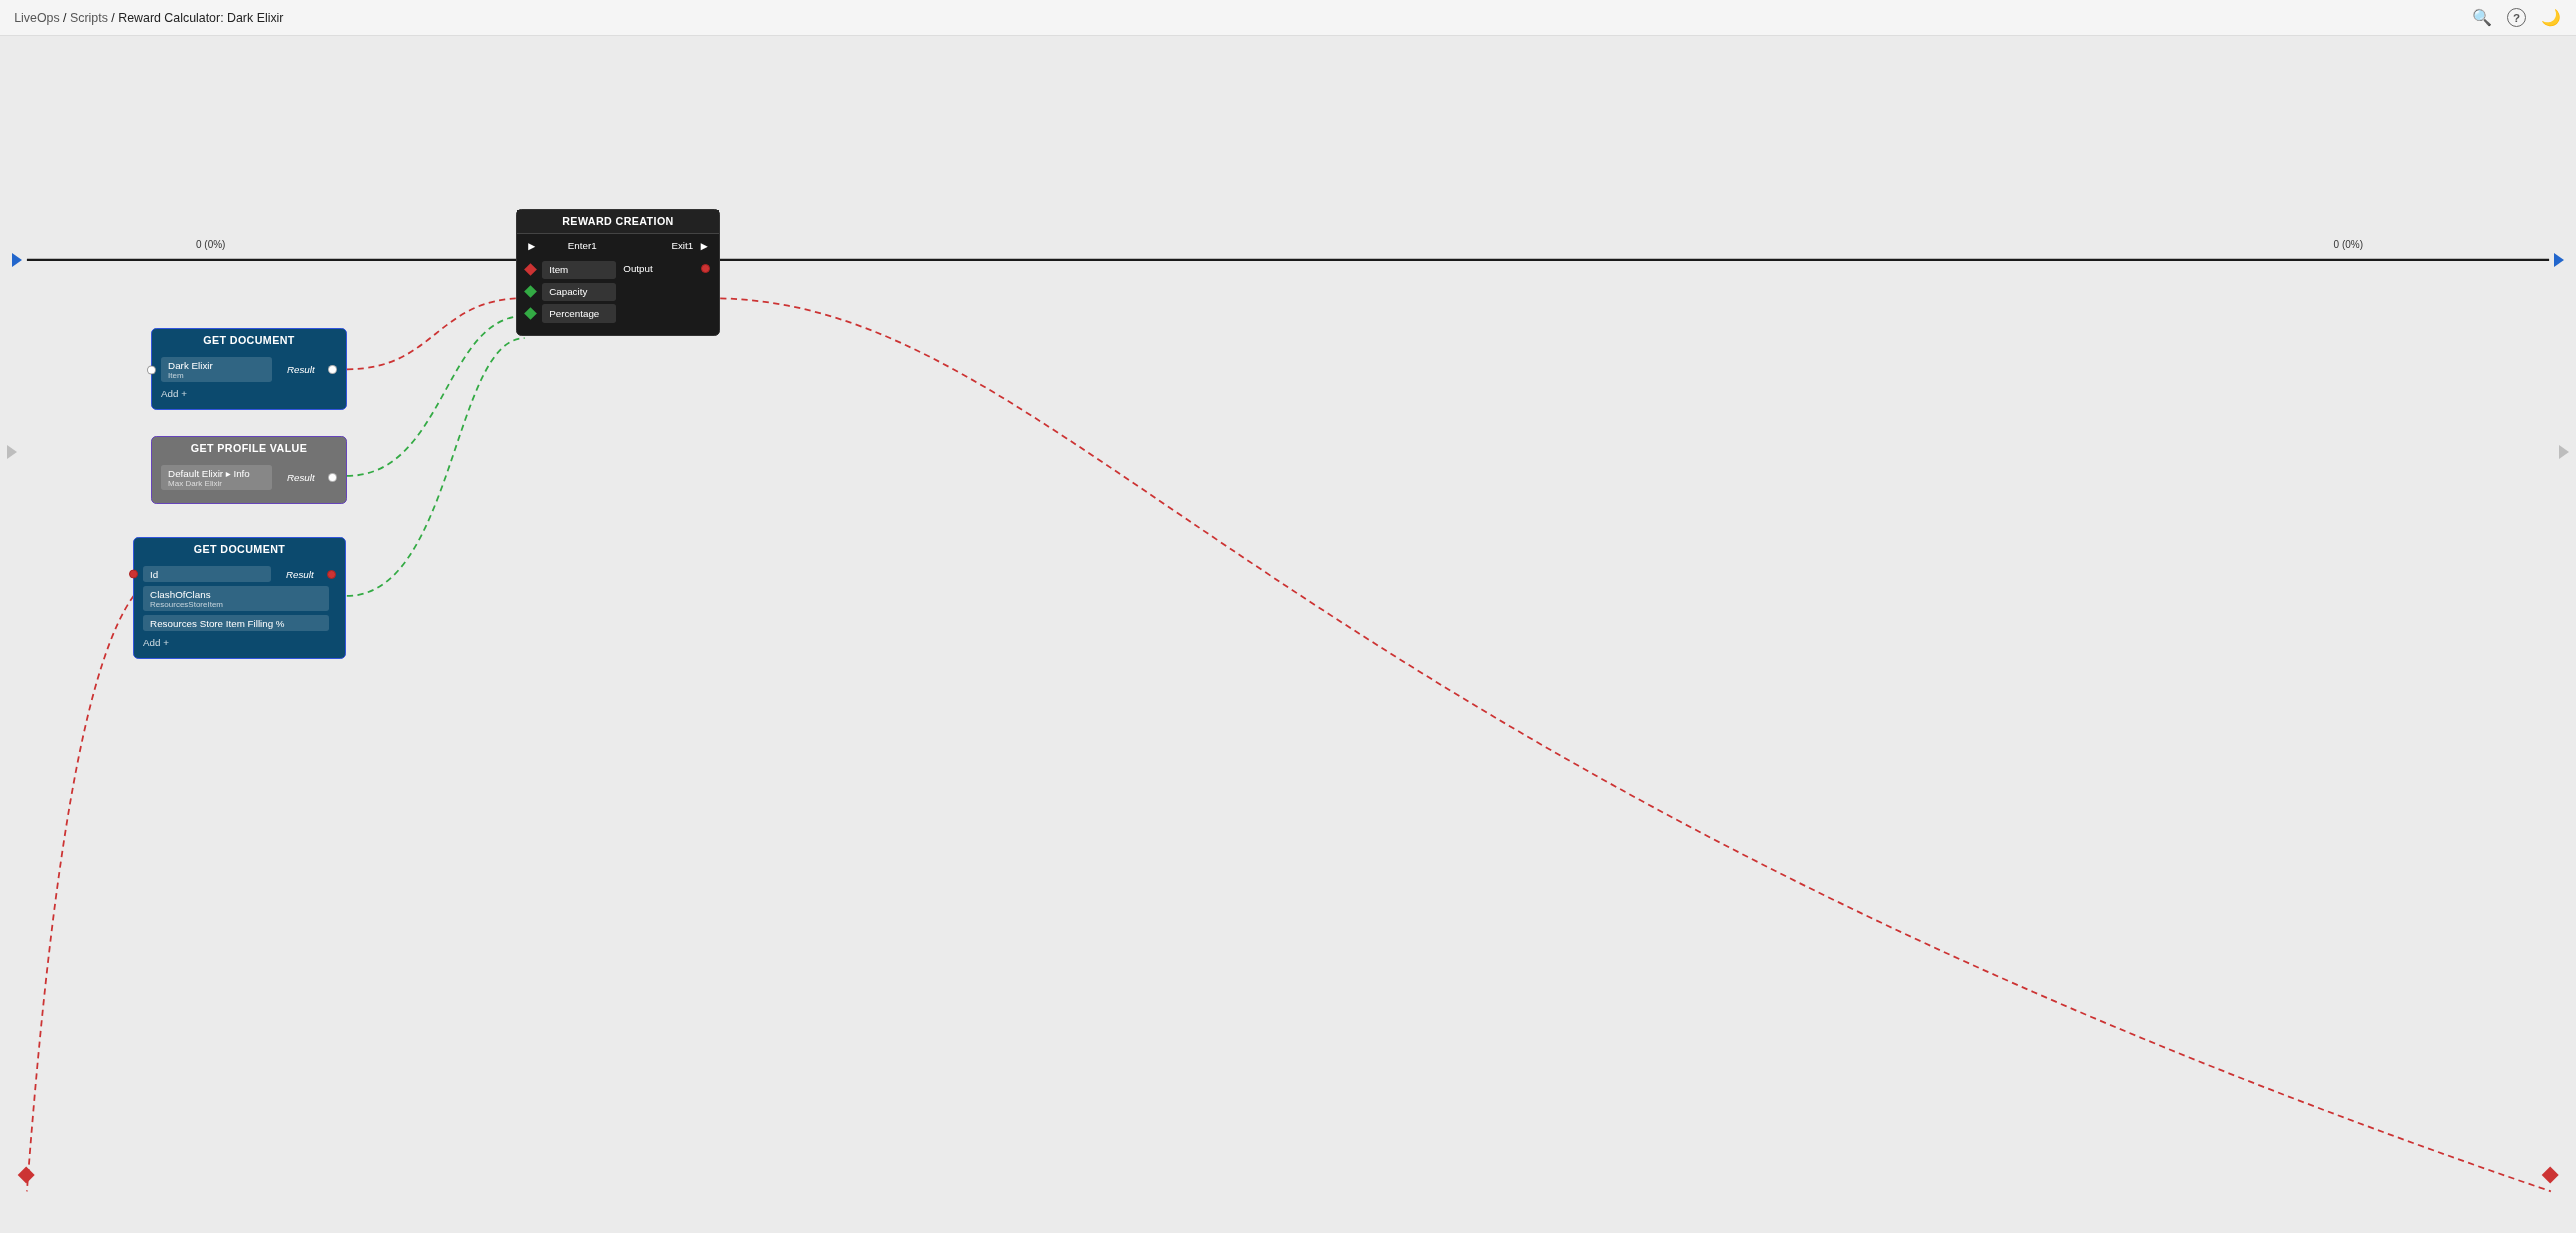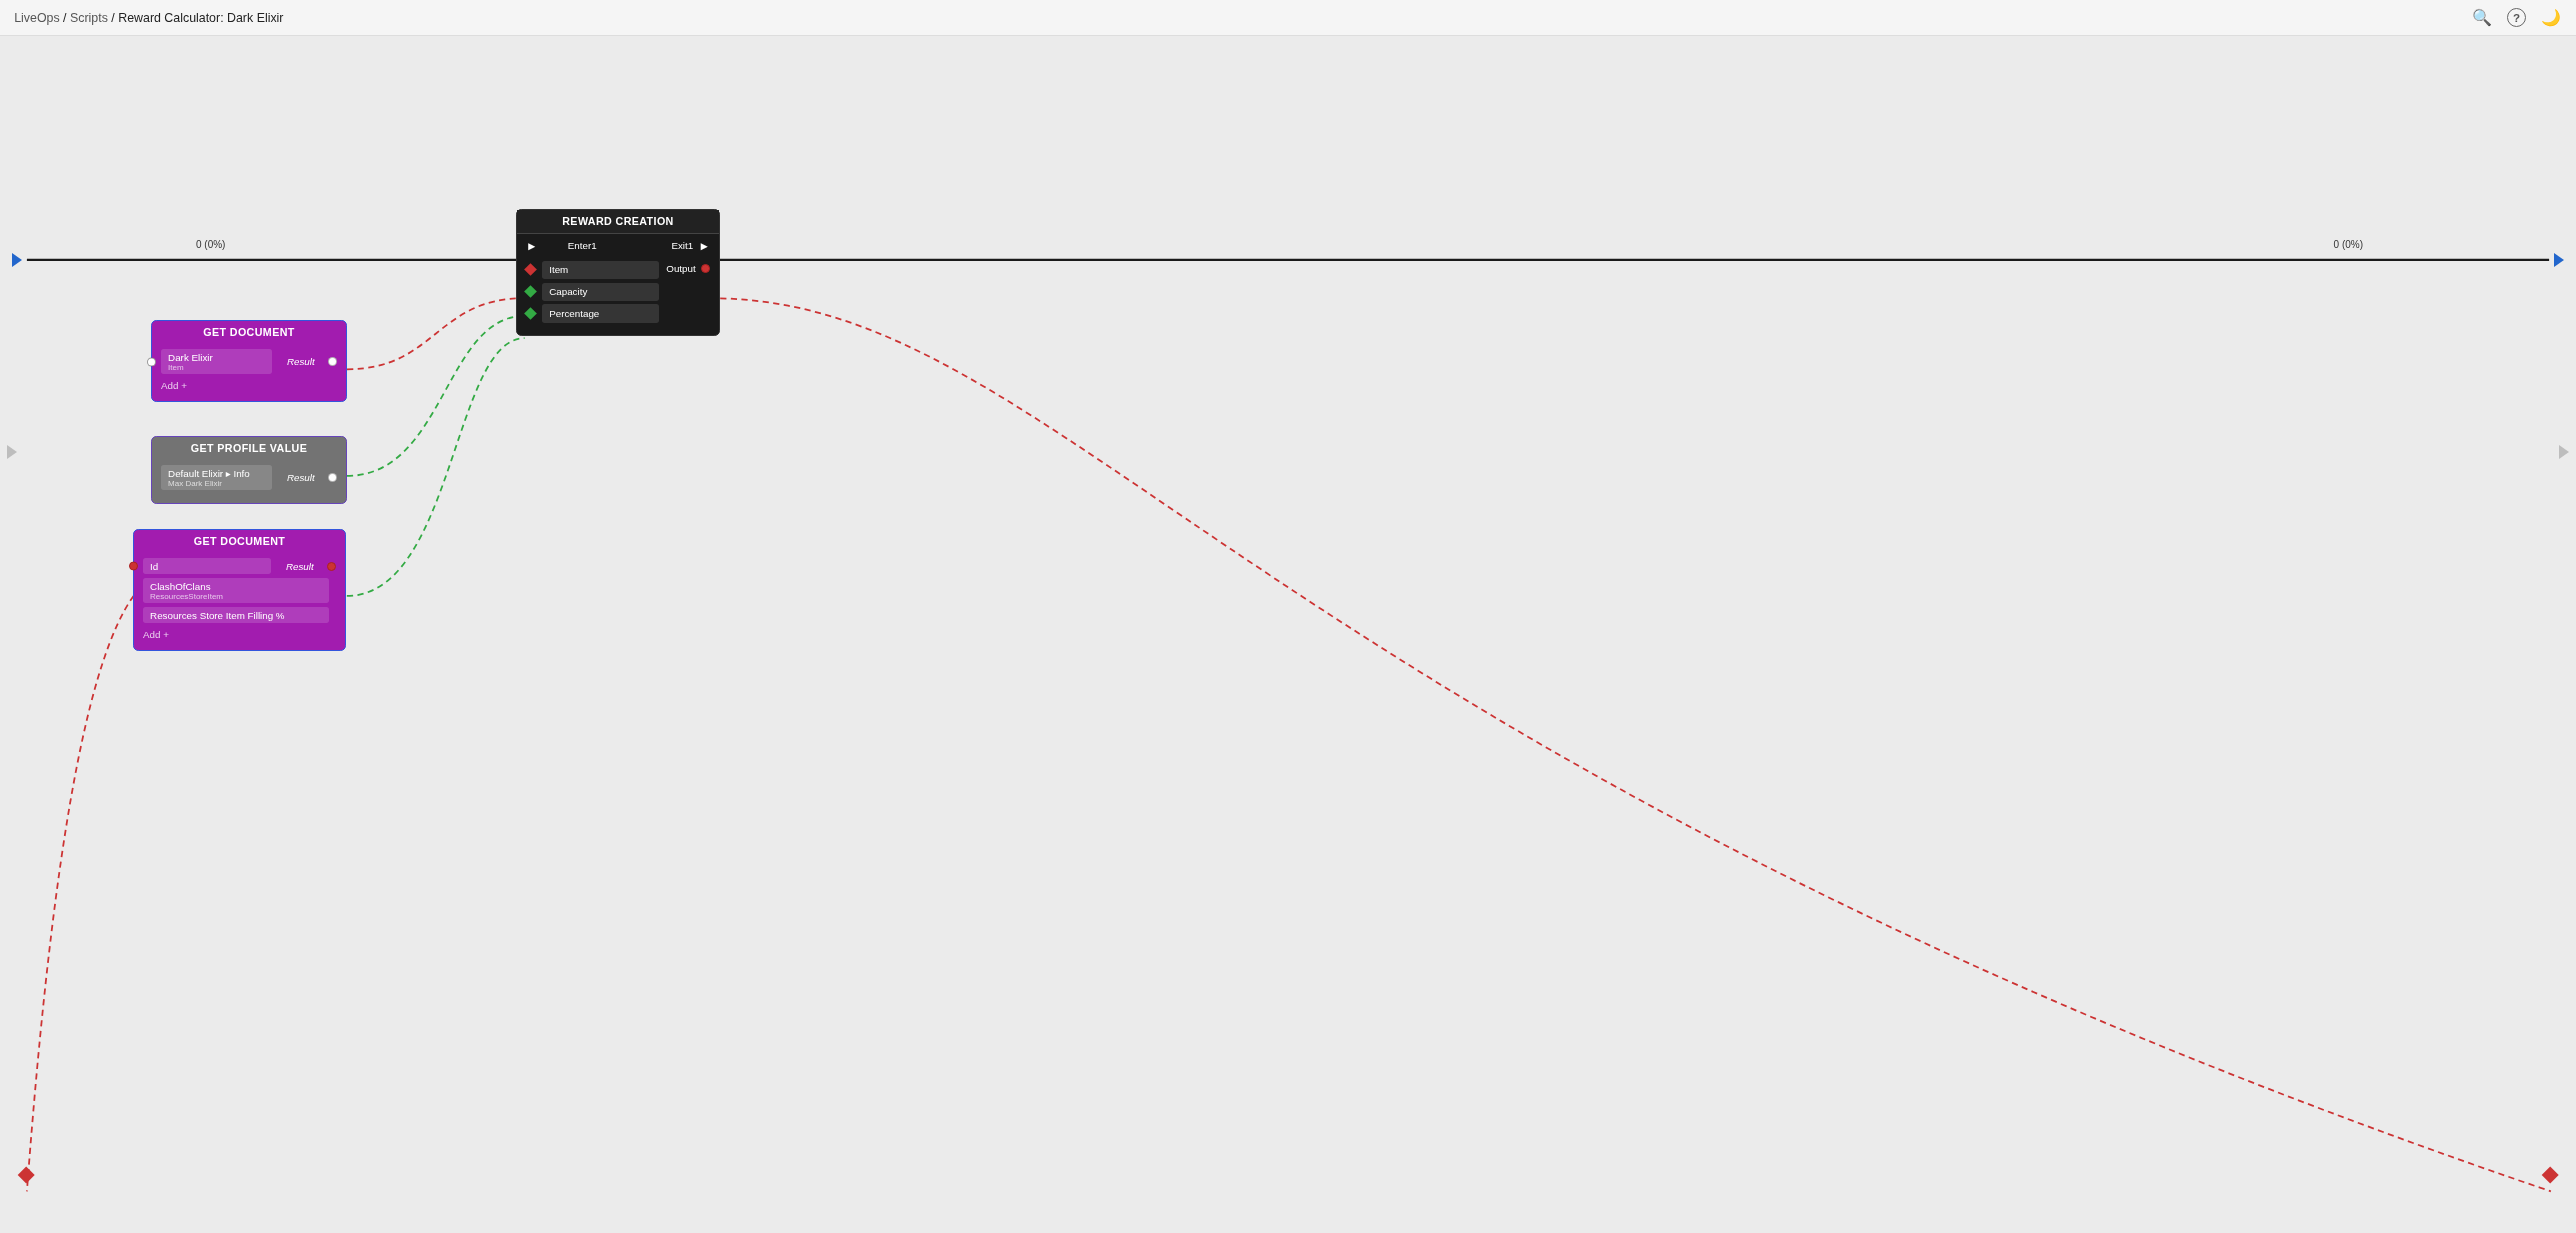--- a/index.html
+++ b/index.html
@@ -60,23 +60,24 @@
 
     
     .node {
       position: absolute;
       border-radius: 5.3px;
       min-width: 178px;
     }
 
     
     .node-get-document {
-      background: #a21caf;
+      background: #0c4a6e;
       border: 1.8px solid #3355dd;
       color: white;
+      margin-top: 8px;
     }
     .node-get-profile {
       background: #737373;
       border: 1.8px solid #6644bb;
       color: white;
     }
     .node-header {
       text-align: center;
       font-size: 10.7px;
       font-weight: 700;
@@ -340,21 +341,21 @@
           <div class="reward-port-diamond reward-port-diamond-green"></div>
           <div class="reward-input-field">Capacity</div>
         </div>
 
         <div class="reward-input-row" style="margin-top:3.6px;">
           <div class="reward-port-diamond reward-port-diamond-green"></div>
           <div class="reward-input-field">Percentage</div>
         </div>
       </div>
 
-      <div style="display:flex; align-items:center; padding-left:7.1px; padding-top:1.8px;">
+      <div style="display:flex; align-items:center; padding-left:7.1px; padding-top:1.8px;gap:43px;">
         <span class="reward-output-label">Output</span>
         <div style="width:9px;height:9px;border-radius:50%;background:#cc3333;border:1.8px solid #aa2222;margin-left:5.3px;"></div>
       </div>
     </div>
   </div>
 
 </div>
 
 
 </body></html>

